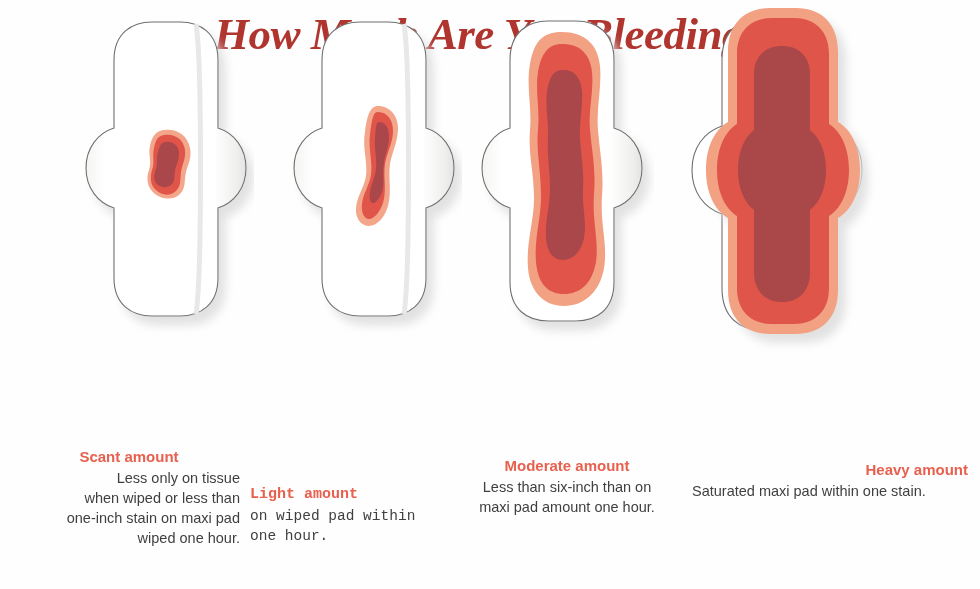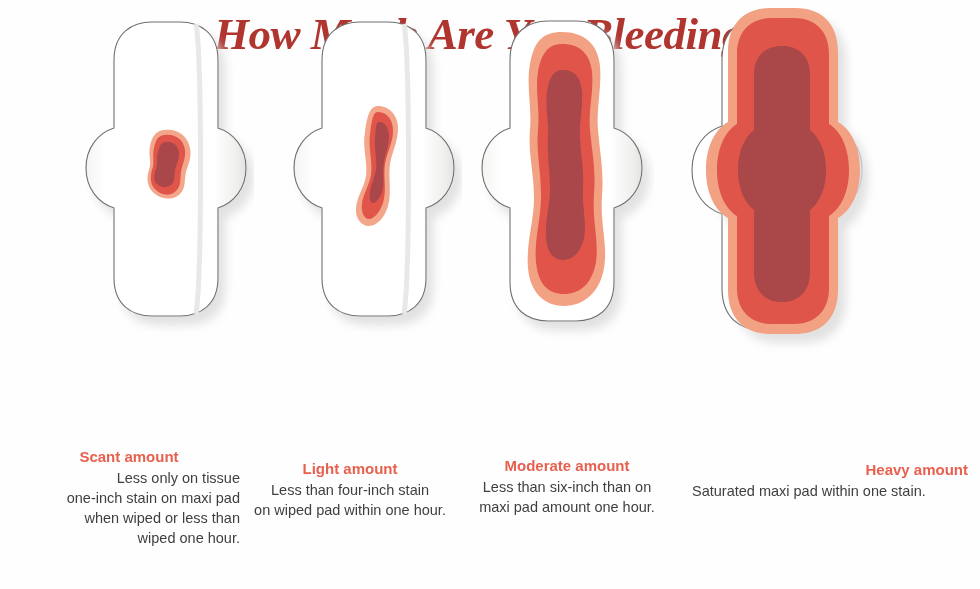--- a/index.html
+++ b/index.html
@@ -68,23 +68,24 @@
   #caption-scant {
     left: 18px;
     top: 446px;
     width: 222px;
     text-align: right;
   }
   #caption-scant .caption-heading { text-align: center; }
 
   #caption-light {
     left: 250px;
-    top: 458px;
+    top: 484px;
     width: 200px;
-    text-align: center;
+    text-align: left;
+    font-family: Liberation Mono, monospace;
   }
 
   #caption-moderate {
     left: 456px;
     top: 455px;
     width: 222px;
     text-align: center;
   }
 
   #caption-heavy {
@@ -396,30 +397,29 @@
       </g>
     </svg>
   </div>
 
 </div>
 
 <div class="caption-block" id="caption-scant">
   <span class="caption-heading">Scant amount</span>
   <span class="caption-body">
     <span class="caption-line">Less only on tissue</span>
+    <span class="caption-line">when wiped or less than</span>
     <span class="caption-line">one-inch stain on maxi pad</span>
-    <span class="caption-line">when wiped or less than</span>
     <span class="caption-line">wiped one hour.</span>
   </span>
 </div>
 
 <div class="caption-block" id="caption-light">
   <span class="caption-heading">Light amount</span>
   <span class="caption-body">
-    <span class="caption-line">Less than four-inch stain</span>
     <span class="caption-line">on wiped pad within one hour.</span>
   </span>
 </div>
 
 <div class="caption-block" id="caption-moderate">
   <span class="caption-heading">Moderate amount</span>
   <span class="caption-body">
     <span class="caption-line">Less than six-inch than on</span>
     <span class="caption-line">maxi pad amount one hour.</span>
   </span>

